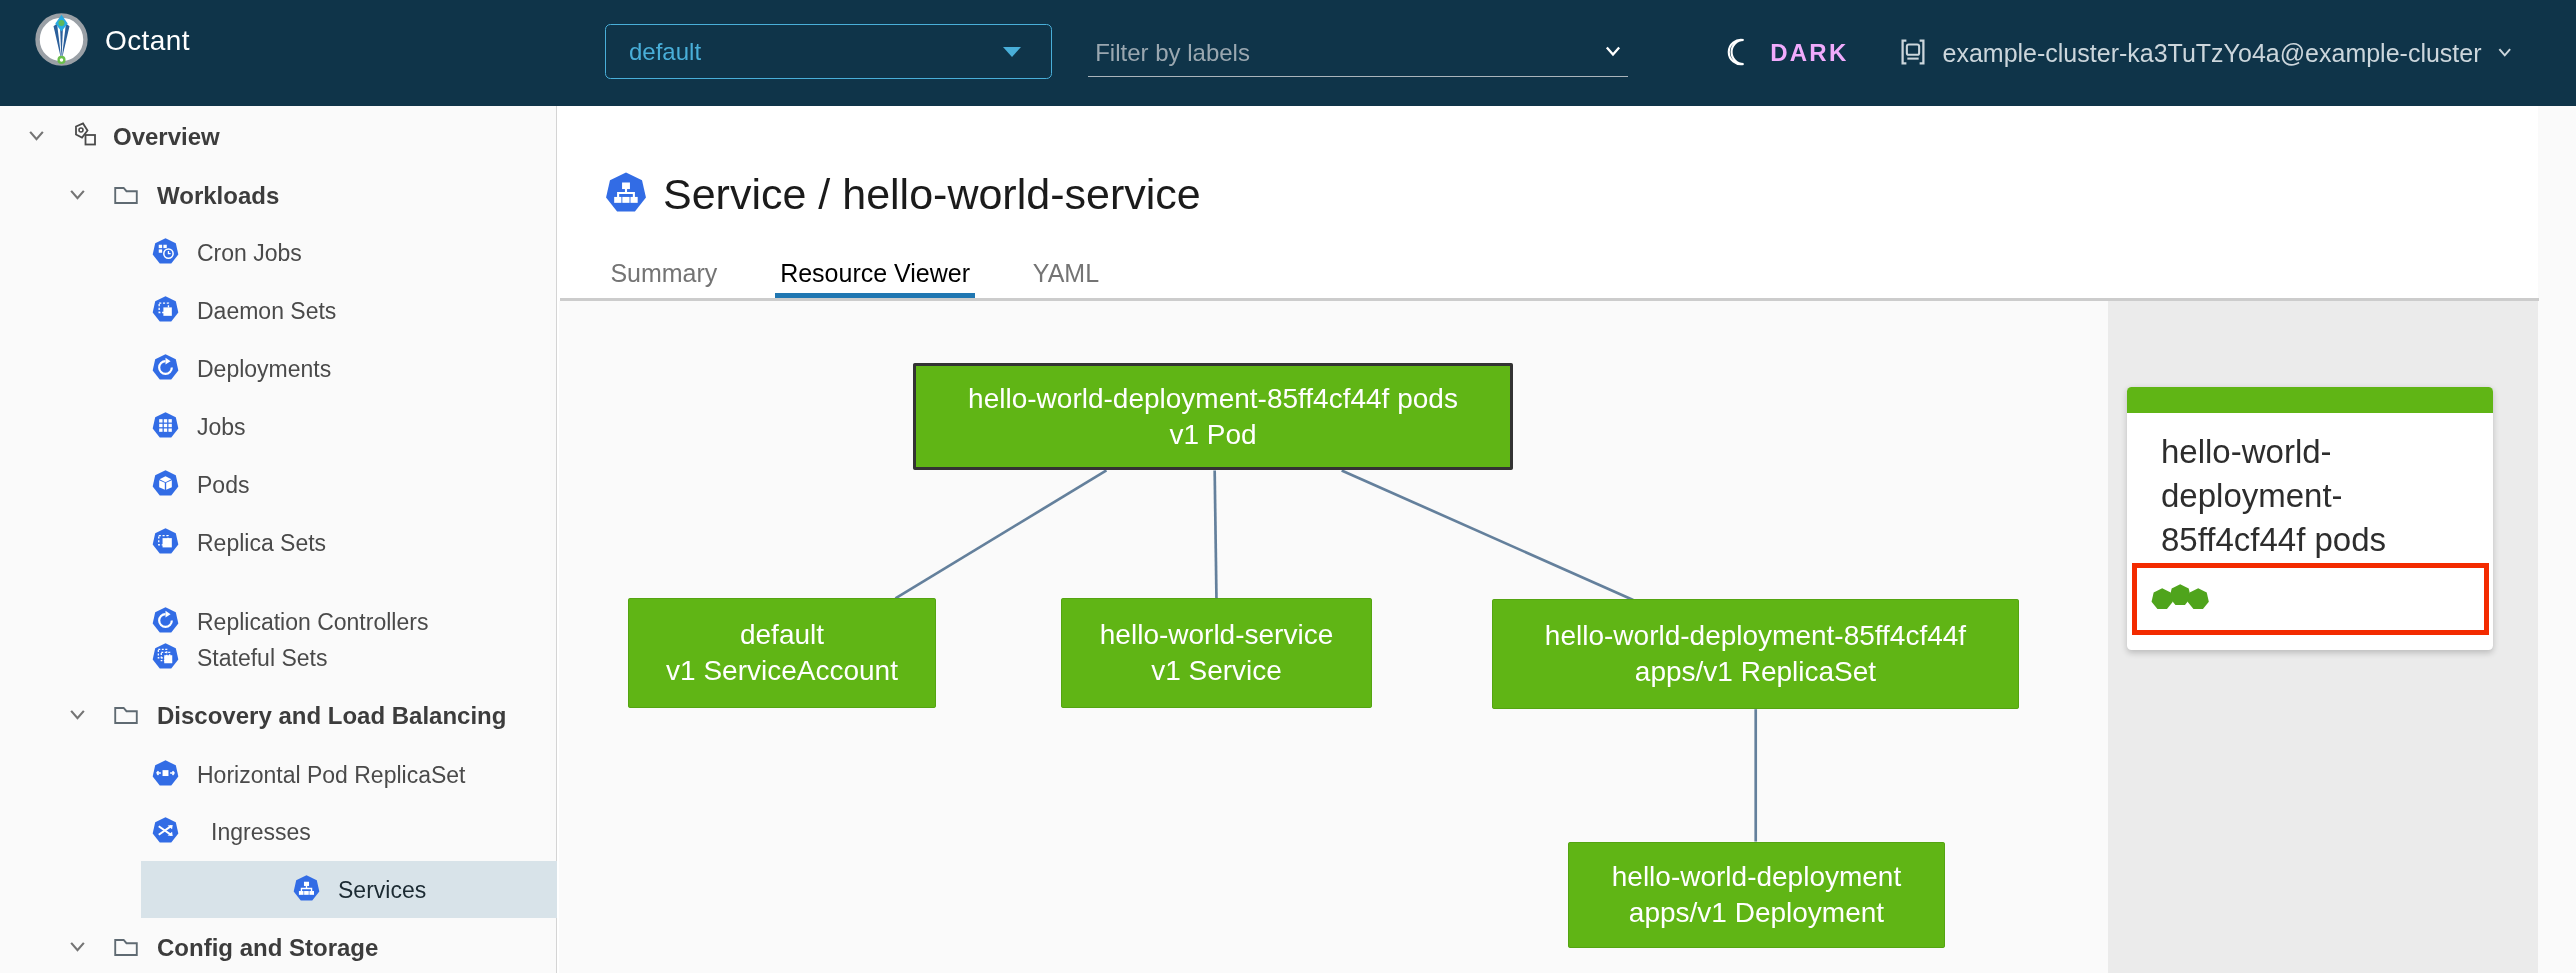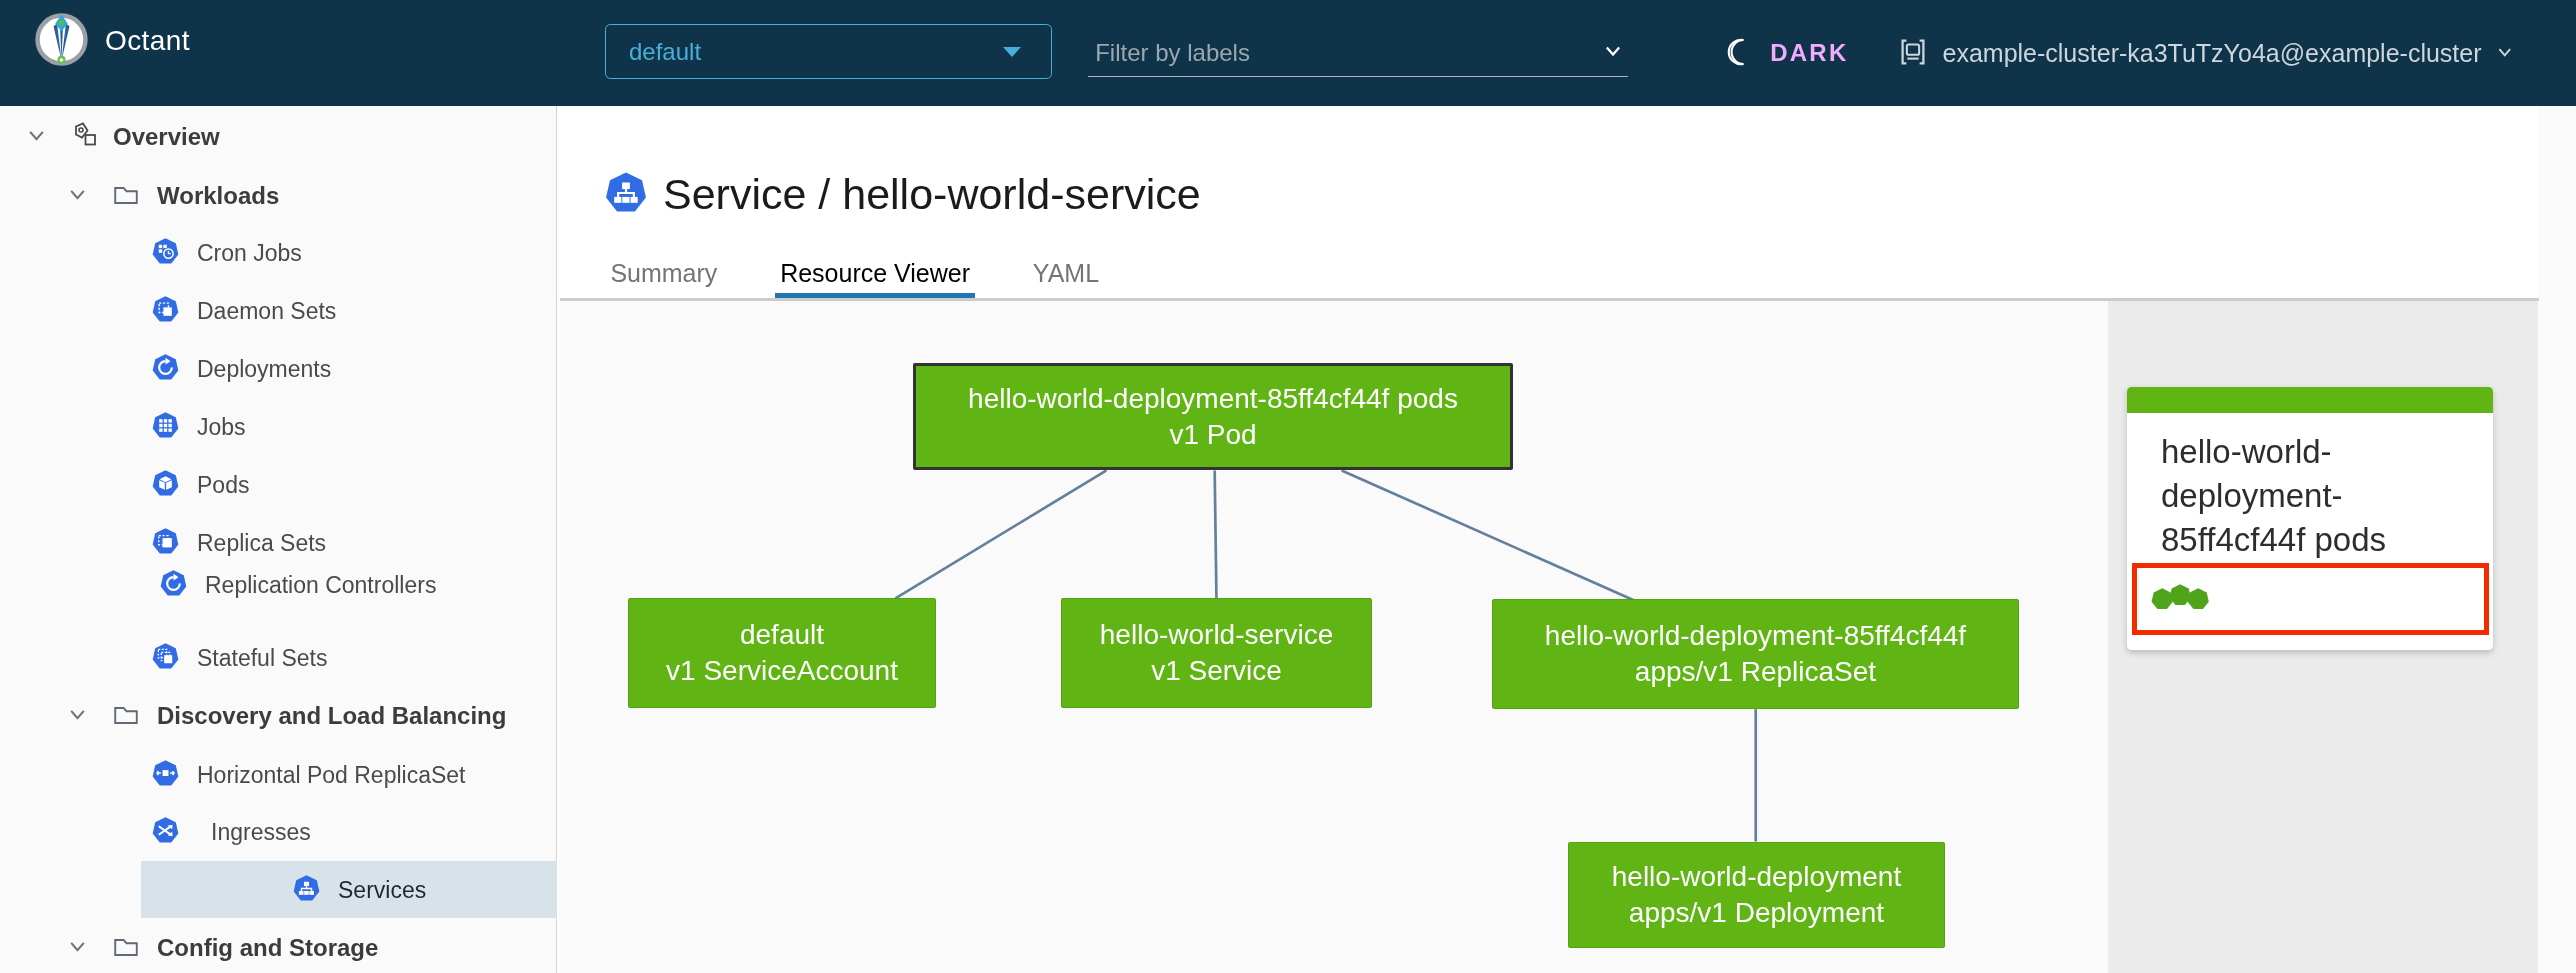--- a/index.html
+++ b/index.html
@@ -222,21 +222,21 @@
       <div class="nav-row" style="top: 408px;">
         <div class="row-inner">
           <span class="nav-icon" style="left:152px"><svg width="27" height="27" viewBox="0 0 32 32">
               <polygon points="16,0.4 28.2,6.3 31.2,19.5 22.8,30.1 9.2,30.1 0.8,19.5 3.8,6.3" fill="#326ce5"></polygon>
               <rect x="8" y="9" width="11" height="11" fill="none" stroke="#fff" stroke-width="1.6" stroke-dasharray="2.5,2"></rect>
               <rect x="12.5" y="12" width="11" height="11" fill="#fff"></rect>
             </svg></span>
           <span class="nav-label" style="left:197px">Replica Sets</span>
         </div>
       </div>
-      <div class="nav-row" style="top: 450px; margin-left: 8px;">
+      <div class="nav-row" style="top: 487px;">
         <div class="row-inner">
           <span class="nav-icon" style="left:152px"><svg width="27" height="27" viewBox="0 0 32 32">
               <polygon points="16,0.4 28.2,6.3 31.2,19.5 22.8,30.1 9.2,30.1 0.8,19.5 3.8,6.3" fill="#326ce5"></polygon>
               <path d="M23.5 16 A7.5 7.5 0 1 1 16 8.5" fill="none" stroke="#fff" stroke-width="2.6"></path>
               <polygon points="16,4.5 16,12.5 22,8.5" fill="#fff"></polygon>
             </svg></span>
           <span class="nav-label" style="left:197px">Replication Controllers</span>
         </div>
       </div>
       <div class="nav-row" style="top: 523px;">

